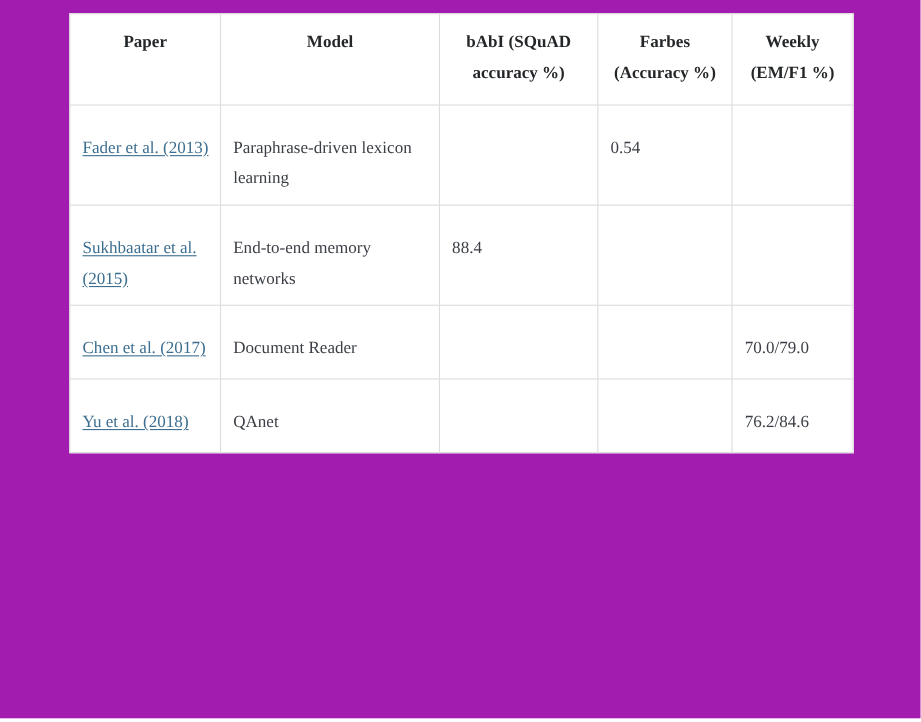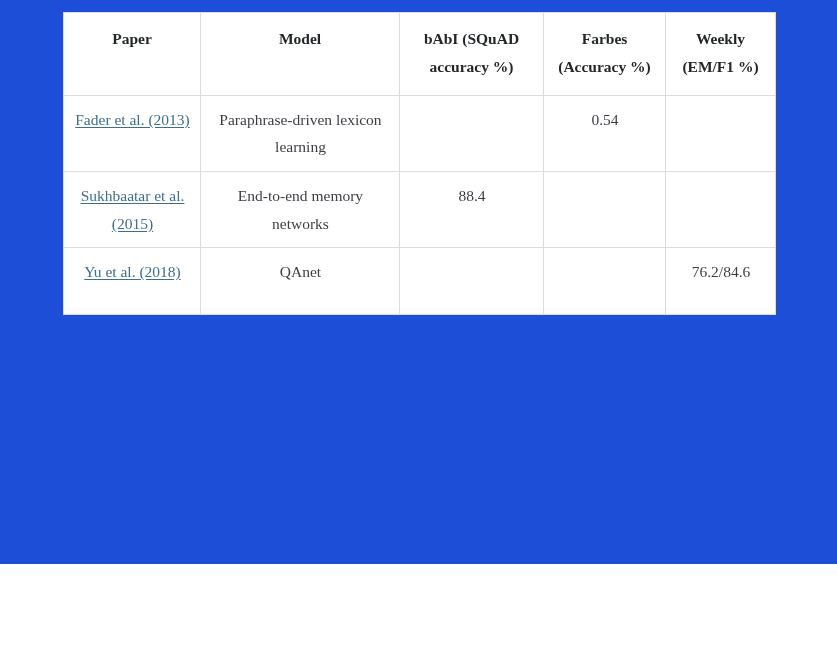--- a/index.html
+++ b/index.html
@@ -11,22 +11,22 @@
   body {
     width: 837px;
     height: 656px;
     font-family: "Liberation Serif", "DejaVu Serif", serif;
     color: #3b3f45;
     overflow: hidden;
   }
   .page {
     position: relative;
     width: 837px;
-    height: 564px;
-    background: #1d4ed8;
+    height: 653px;
+    background: #a21caf;
     font-family: Liberation Serif, serif;
   }
   .table-wrap {
     position: absolute;
     left: 63px;
     top: 12px;
     width: 712px;
   }
   table.data-table {
     border-collapse: collapse;
@@ -44,24 +44,24 @@
     font-weight: bold;
     text-align: center;
     font-size: 15.5px;
     line-height: 1.8;
     padding: 12px 10px 14px 10px;
     color: #242729;
     height: 72px;
     box-sizing: border-box;
   }
   table.data-table td {
-    text-align: center;
+    text-align: left;
     font-size: 15.5px;
     line-height: 1.78;
-    padding: 10px 10px 10px 11px;
+    padding: 25px 10px 10px 11px;
     height: 67px;
     box-sizing: border-box;
     color: #3b3f45;
   }
   col.col-paper  { width: 137px; }
   col.col-model  { width: 199px; }
   col.col-babi   { width: 144px; }
   col.col-farbes { width: 122px; }
   col.col-squad  { width: 110px; }
 
@@ -103,20 +103,27 @@
           <td></td>
         </tr>
         <tr>
           <td><span class="paper-link">Sukhbaatar et al. (2015)</span></td>
           <td>End-to-end memory networks</td>
           <td>88.4</td>
           <td></td>
           <td></td>
         </tr>
         <tr>
+          <td><span class="paper-link">Chen et al. (2017)</span></td>
+          <td>Document Reader</td>
+          <td></td>
+          <td></td>
+          <td>70.0/79.0</td>
+        </tr>
+        <tr>
           <td><span class="paper-link">Yu et al. (2018)</span></td>
           <td>QAnet</td>
           <td></td>
           <td></td>
           <td>76.2/84.6</td>
         </tr>
       </tbody>
     </table>
   </div>
 </div>

